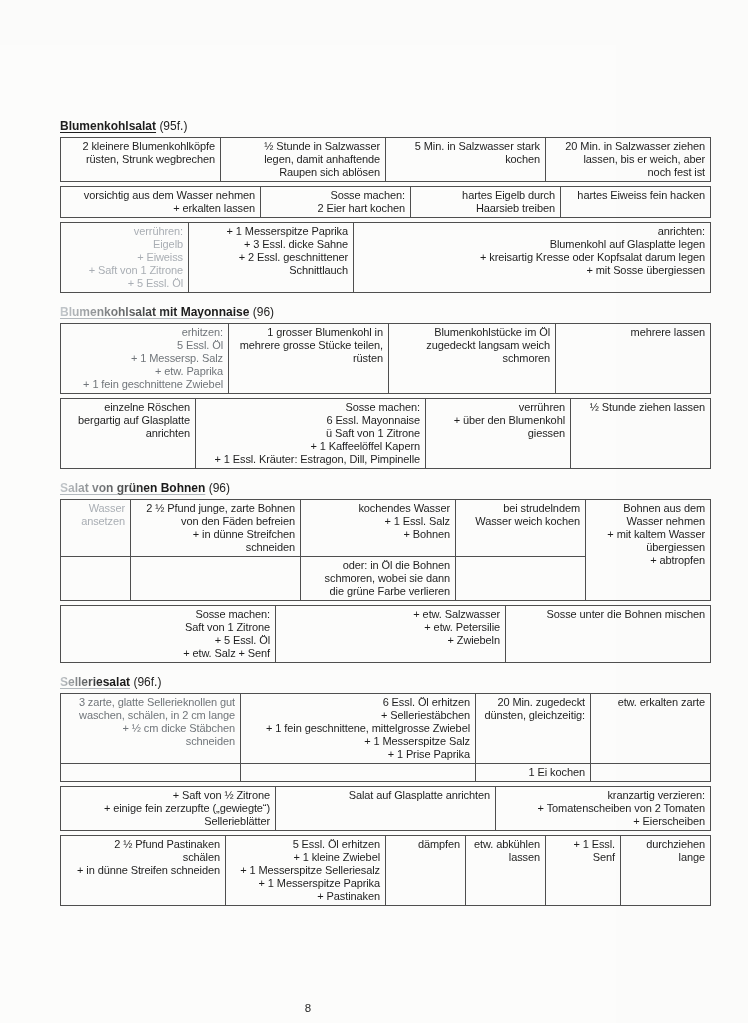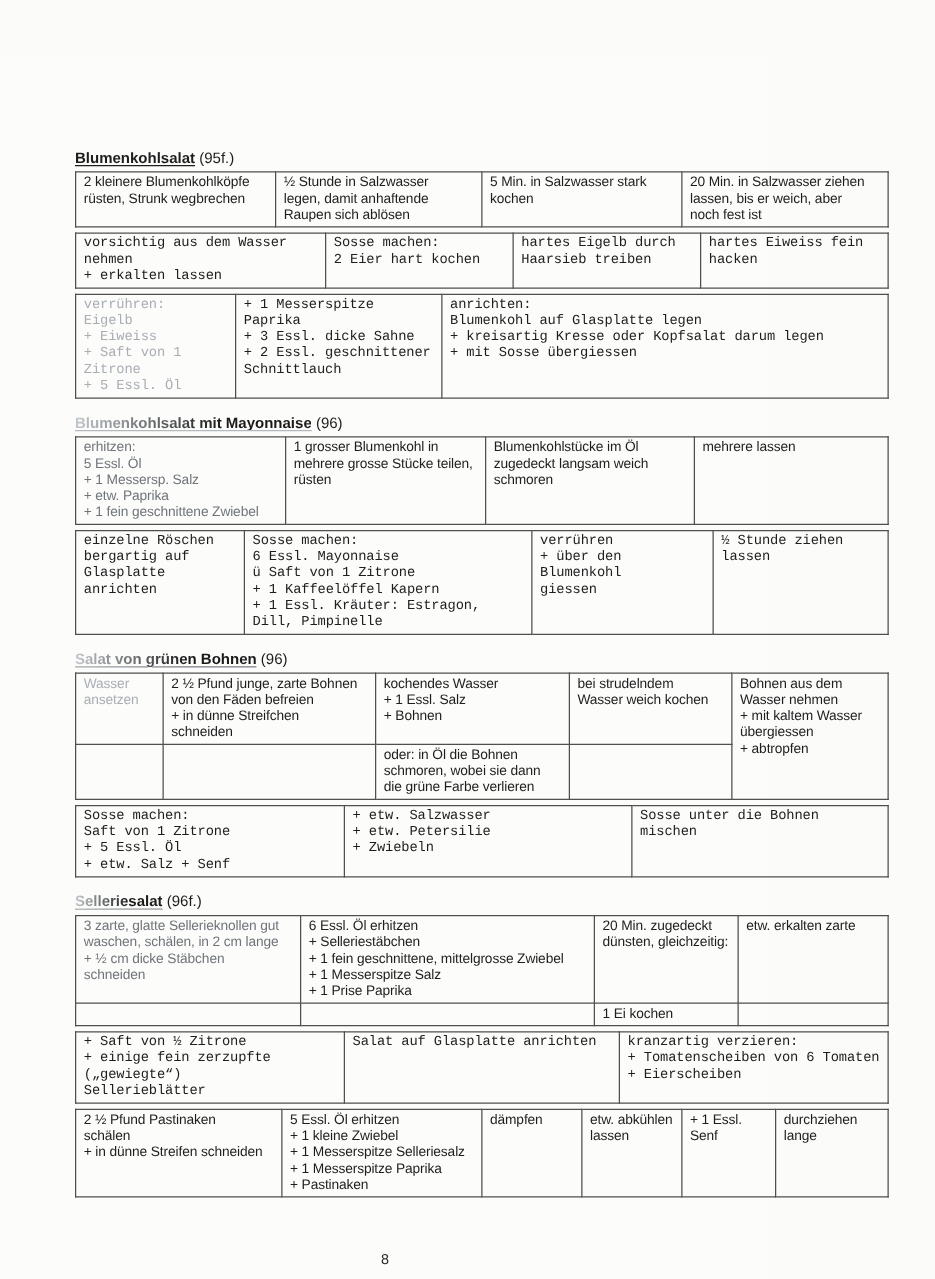--- a/index.html
+++ b/index.html
@@ -30,25 +30,26 @@
     margin:4px 0 0 0;
   }
   table.rt td{
     border:1px solid #4f4f4f;
     vertical-align:top;
     padding:2px 5px 2px 6px;
     white-space:pre-line;
     line-height:13px;
     letter-spacing:-0.1px;
     overflow:hidden;
+    text-align:right;
   }
   .dim{color:#a9aeb4;}
   .dim2{color:#70757a;}
 
-  .mt8{margin-top:7px;font-family:Liberation Mono, monospace;}
+  .mt8{margin-top:7px;}
   .hgap{margin-top:12px;}
   .page-num{
     position:absolute;left:0;right:0;top:957px;
     text-align:center;font-size:11.5px;color:#2a2a2a;
   }
 </style>
 </head>
 <body>
 
 <div class="page">
@@ -287,21 +288,21 @@
           <col style="width:220px">
           <col style="width:215px">
         </colgroup>
       <tbody>
           <tr>
         <td>+ Saft von ½ Zitrone
 + einige fein zerzupfte („gewiegte“)
 Sellerieblätter</td>
         <td>Salat auf Glasplatte anrichten</td>
         <td>kranzartig verzieren:
-+ Tomatenscheiben von 6 Tomaten
++ Tomatenscheiben von 2 Tomaten
 + Eierscheiben</td>
       </tr>
     </tbody>
       </table>
 
 
     <table class="rt">
       <colgroup>
           <col style="width:165px">
           <col style="width:160px">

